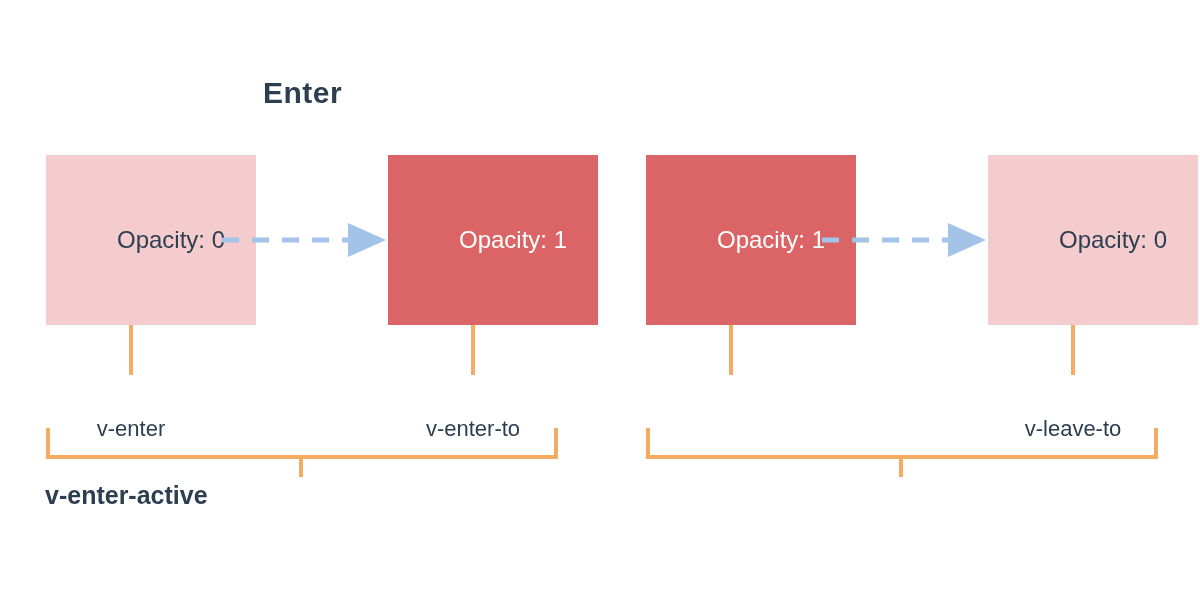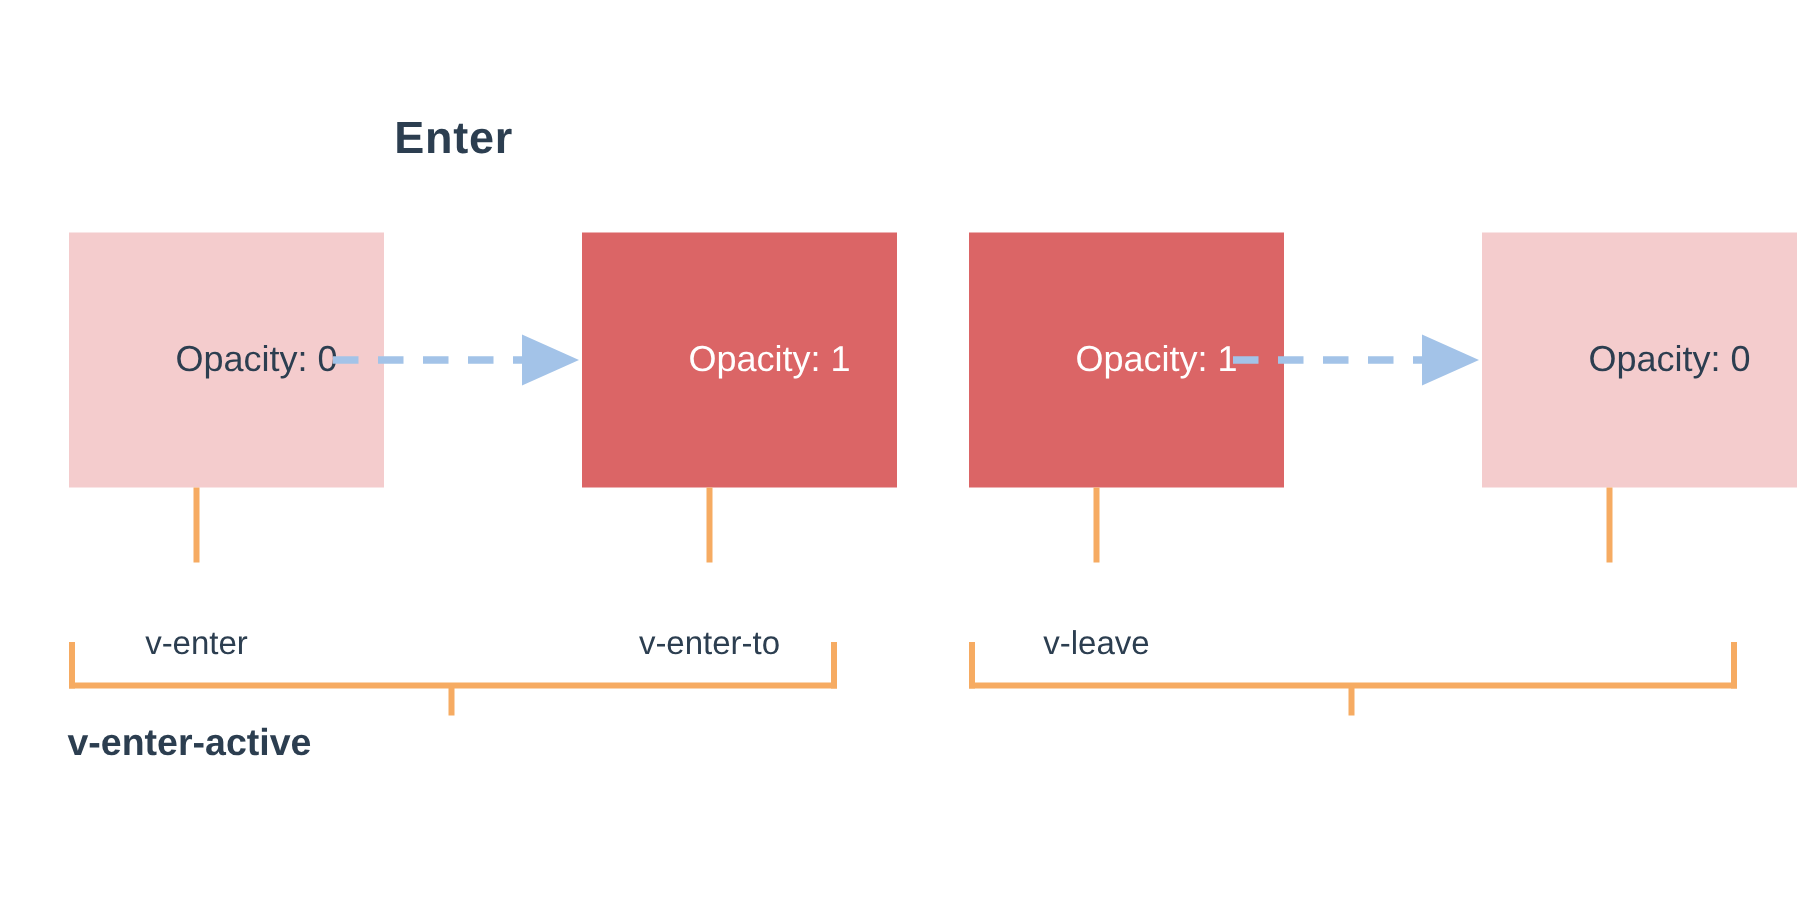--- a/index.html
+++ b/index.html
@@ -173,20 +173,20 @@
       <polygon points="130,3 130,37 168,20"></polygon>
     </svg>
 
     <div class="box box--to box--faded">
       <span>Opacity: 0</span>
     </div>
 
     <div class="stem stem--from"></div>
     <div class="stem stem--to"></div>
 
-    <div class="class-label class-label--from">v-leave</div>
+    <div class="class-label class-label--to">v-leave-to</div>
 
     <div class="bracket"></div>
     <div class="bracket-stem"></div>
 
   </section>
 
 </div>
 
 </body></html>

